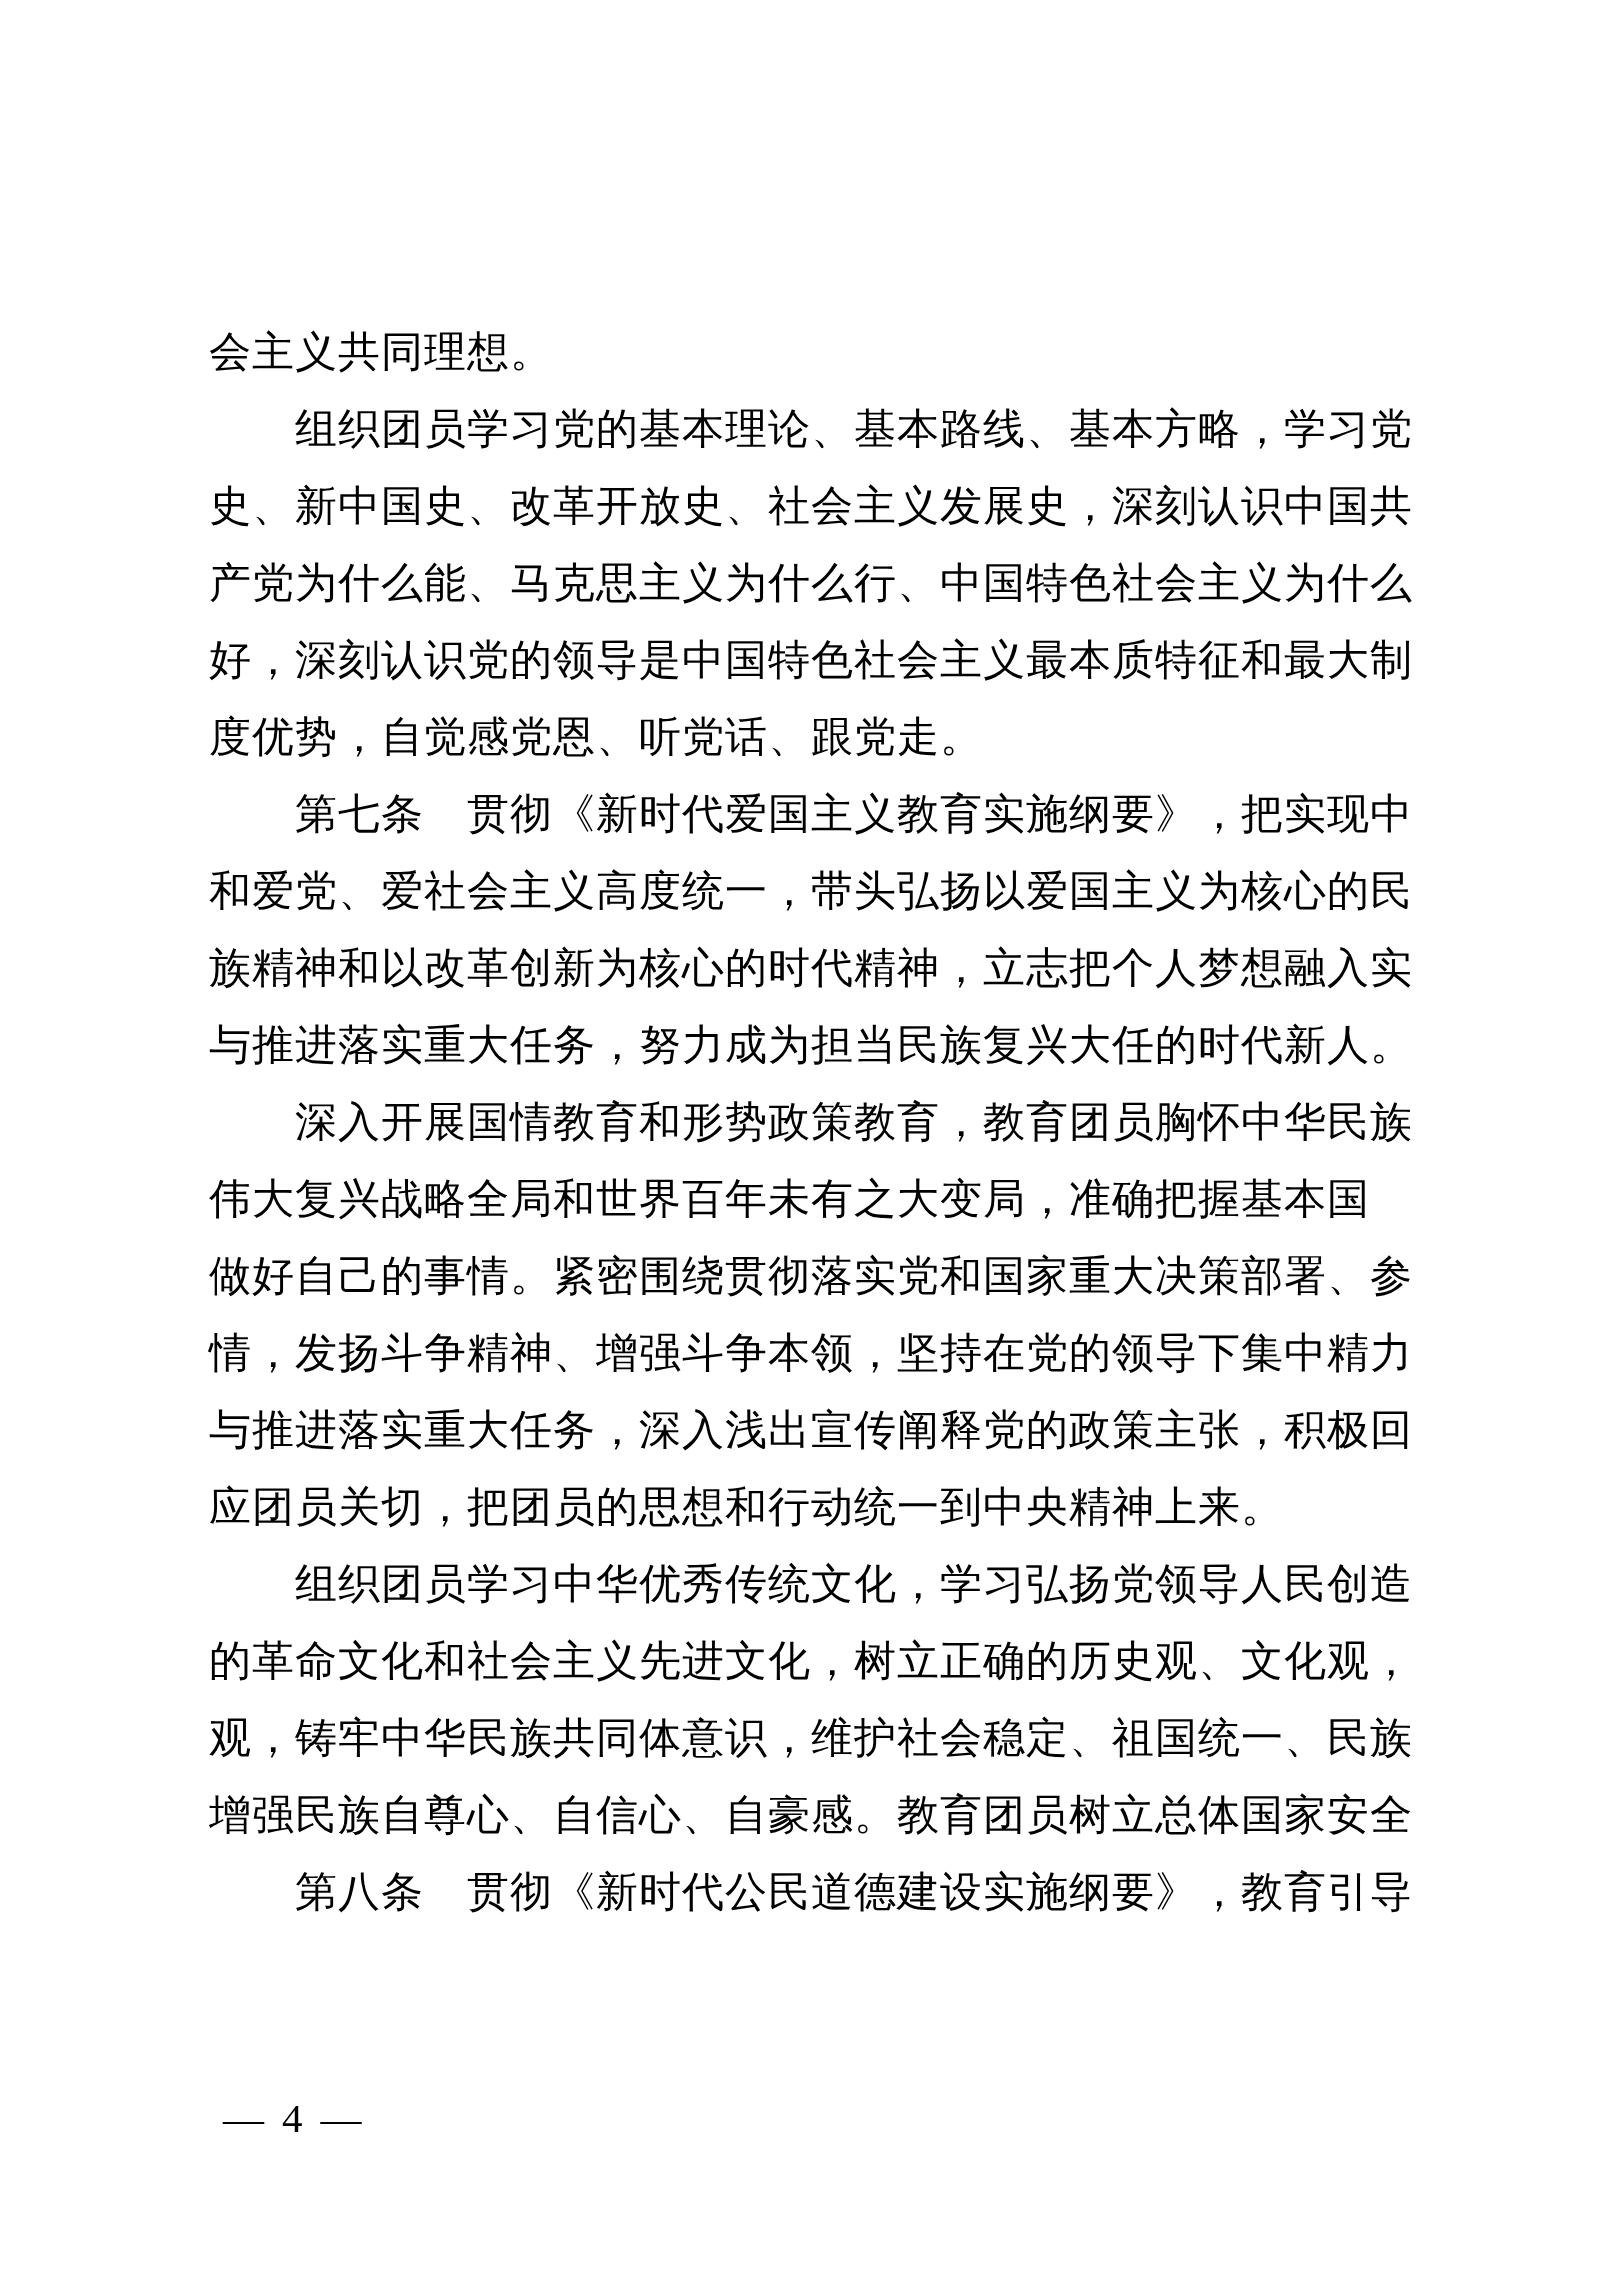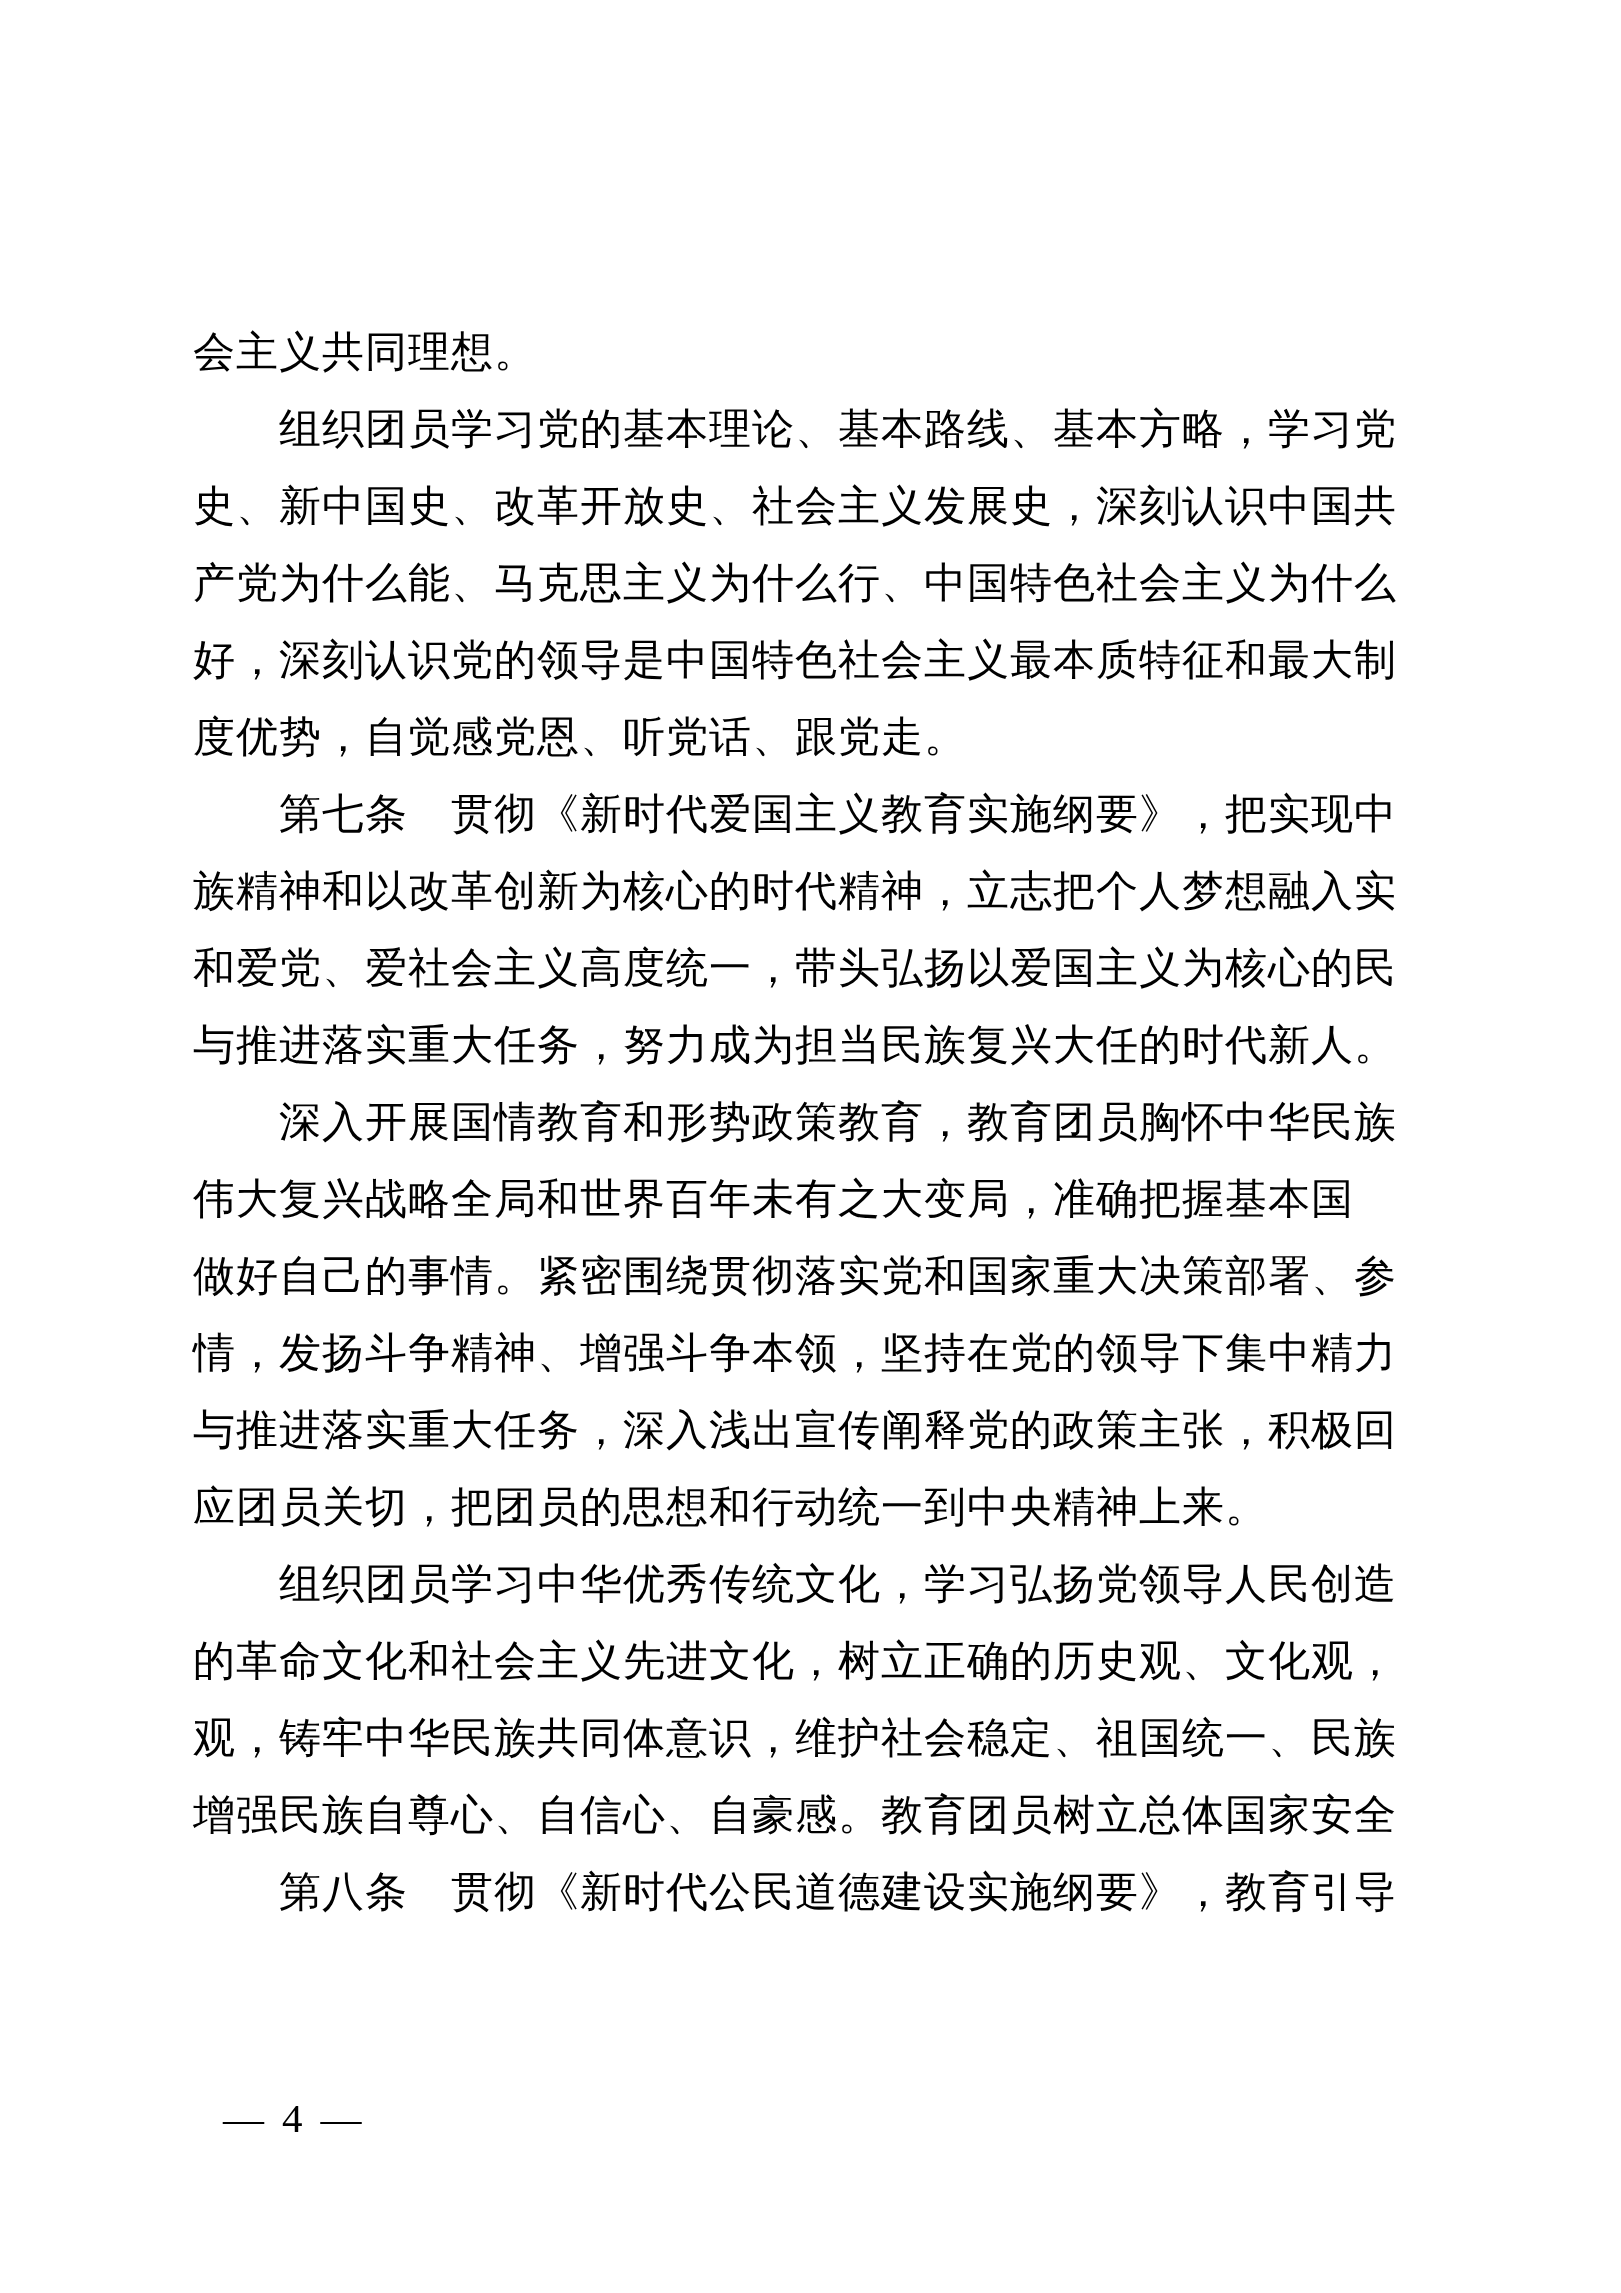--- a/index.html
+++ b/index.html
@@ -12,21 +12,21 @@
     width: 1621px;
     height: 2294px;
     background: #ffffff;
     margin: 0 auto;
     overflow: hidden;
     font-family: "Liberation Serif", "DejaVu Serif", serif;
     color: #000000;
   }
   .body-text {
     position: absolute;
-    left: 193px;
+    left: 209px;
     top: 314px;
     width: 1215px;
   }
   .line {
     height: 77px;
     line-height: 77px;
     font-size: 42px;
     letter-spacing: 1px;
     white-space: pre;
     color: #000000;
@@ -51,22 +51,22 @@
 
 <div class="page">
   <div class="body-text">
     <div class="line">会主义共同理想。</div>
     <div class="line">　　组织团员学习党的基本理论、基本路线、基本方略，学习党</div>
     <div class="line">史、新中国史、改革开放史、社会主义发展史，深刻认识中国共</div>
     <div class="line">产党为什么能、马克思主义为什么行、中国特色社会主义为什么</div>
     <div class="line">好，深刻认识党的领导是中国特色社会主义最本质特征和最大制</div>
     <div class="line">度优势，自觉感党恩、听党话、跟党走。</div>
     <div class="line"><span class="bold">　　第七条</span><span>　贯彻《新时代爱国主义教育实施纲要》，把实现中</span></div>
+    <div class="line">和爱党、爱社会主义高度统一，带头弘扬以爱国主义为核心的民</div>
     <div class="line">族精神和以改革创新为核心的时代精神，立志把个人梦想融入实</div>
-    <div class="line">和爱党、爱社会主义高度统一，带头弘扬以爱国主义为核心的民</div>
     <div class="line">与推进落实重大任务，努力成为担当民族复兴大任的时代新人。</div>
     <div class="line">　　深入开展国情教育和形势政策教育，教育团员胸怀中华民族</div>
     <div class="line">伟大复兴战略全局和世界百年未有之大变局，准确把握基本国</div>
     <div class="line">做好自己的事情。紧密围绕贯彻落实党和国家重大决策部署、参</div>
     <div class="line">情，发扬斗争精神、增强斗争本领，坚持在党的领导下集中精力</div>
     <div class="line">与推进落实重大任务，深入浅出宣传阐释党的政策主张，积极回</div>
     <div class="line">应团员关切，把团员的思想和行动统一到中央精神上来。</div>
     <div class="line">　　组织团员学习中华优秀传统文化，学习弘扬党领导人民创造</div>
     <div class="line">的革命文化和社会主义先进文化，树立正确的历史观、文化观，</div>
     <div class="line">观，铸牢中华民族共同体意识，维护社会稳定、祖国统一、民族</div>

